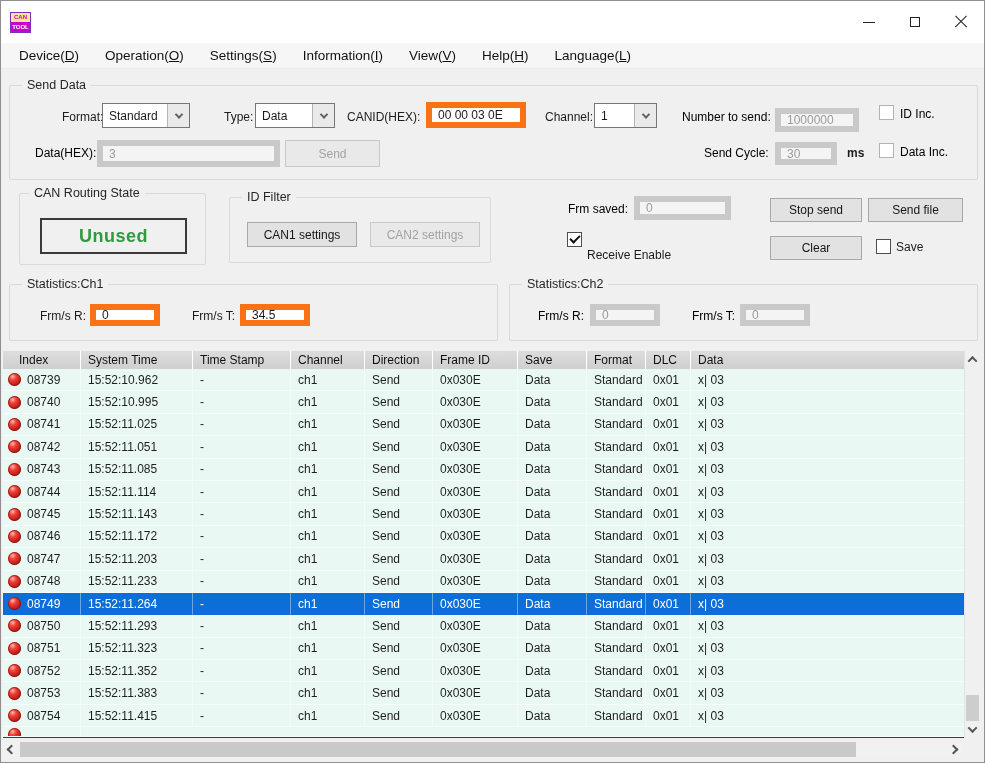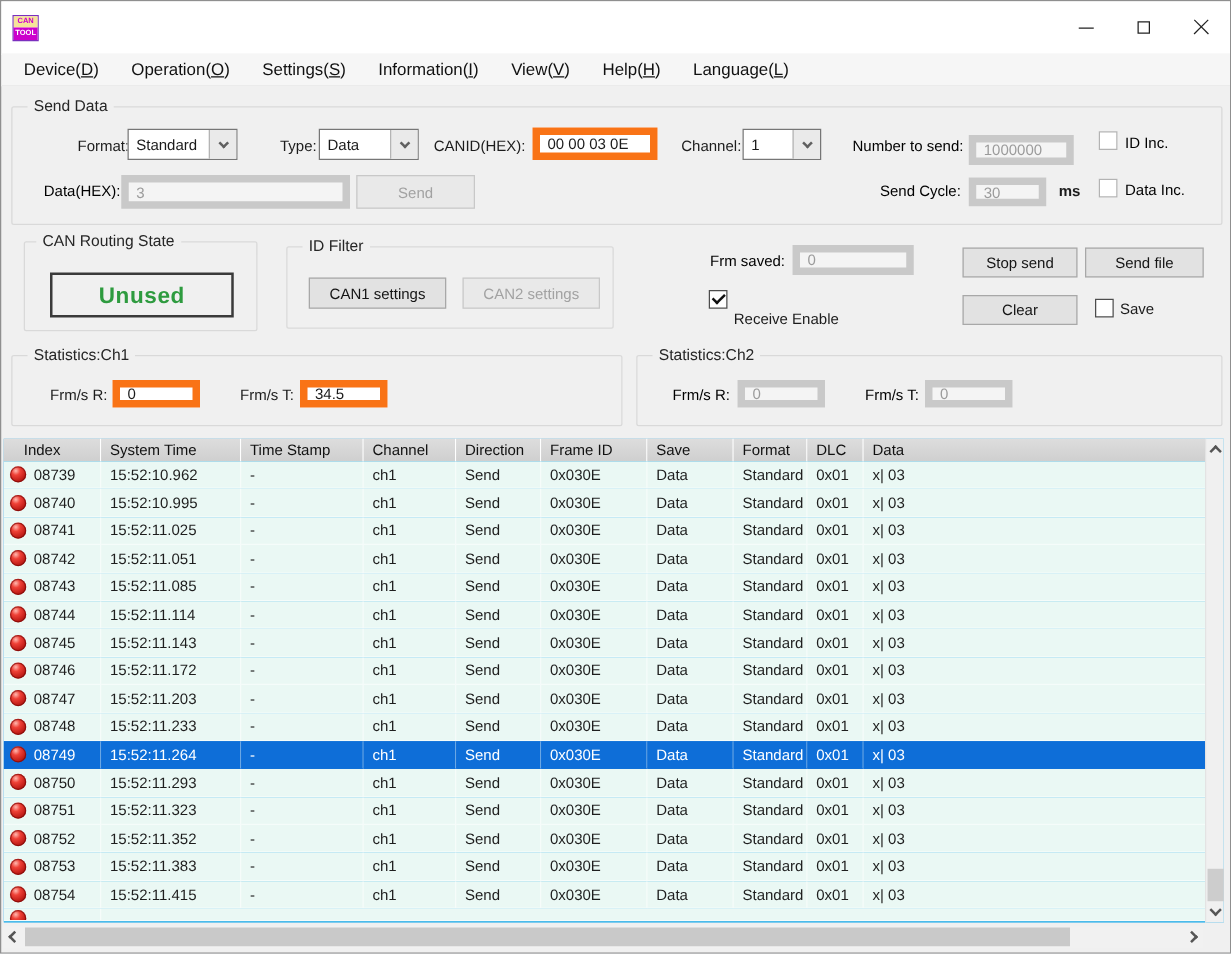--- a/index.html
+++ b/index.html
@@ -45,21 +45,21 @@
   .state-box{position:absolute;border:2px solid #3a3a3a;display:flex;align-items:center;justify-content:center;
     font-size:18px;font-weight:bold;box-sizing:border-box;letter-spacing:0.5px;}
   
   .chev{width:7px;height:7px;border-left:2px solid #555;border-bottom:2px solid #555;box-sizing:border-box;}
   .chev.down{transform:rotate(-45deg) translate(1px,-1px);}
   .chev.up{transform:rotate(135deg) translate(1px,-1px);}
   .chev.left{transform:rotate(45deg);}
   .chev.right{transform:rotate(-135deg);}
   .chev.sm{width:6px;height:6px;border-color:#606060;}
   
-  .table{position:absolute;left:2px;top:350px;width:976px;height:387px;background:#0ea5e9;}
+  .table{position:absolute;left:2px;top:350px;width:976px;height:387px;background:#0c4a6e;}
   .thead{position:absolute;left:0;top:0;right:15px;height:18px;display:flex;background:linear-gradient(#dddddd,#cfcfcf);}
   .th{box-sizing:border-box;display:flex;align-items:center;padding-left:7px;border-right:1px solid #ffffff;
     font-size:12px;color:#111;background:linear-gradient(#dddddd,#cfcfcf);white-space:nowrap;overflow:hidden;}
   .tbody{position:absolute;left:0;top:18px;right:15px;bottom:0;overflow:hidden;}
   .row{display:flex;height:22.4px;box-sizing:border-box;background:#eaf8f4;}
   .cell{box-sizing:border-box;display:flex;align-items:center;padding-left:7px;font-size:12px;color:#1e1e1e;
     border-right:1px solid rgba(255,255,255,0.55);border-bottom:1px solid rgba(255,255,255,0.5);white-space:nowrap;overflow:hidden;}
   .c0{width:78px;padding-left:2px;}
   .th.c0{padding-left:16px;}
   .c1{width:112px;} .c2{width:98px;} .c3{width:74px;text-align:center;} .c4{width:68px;}

